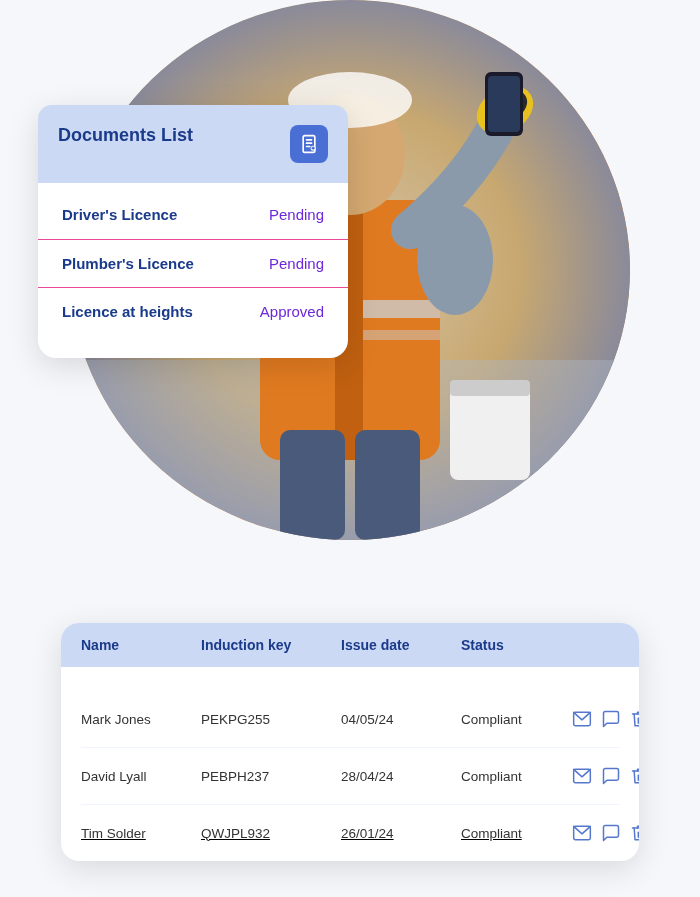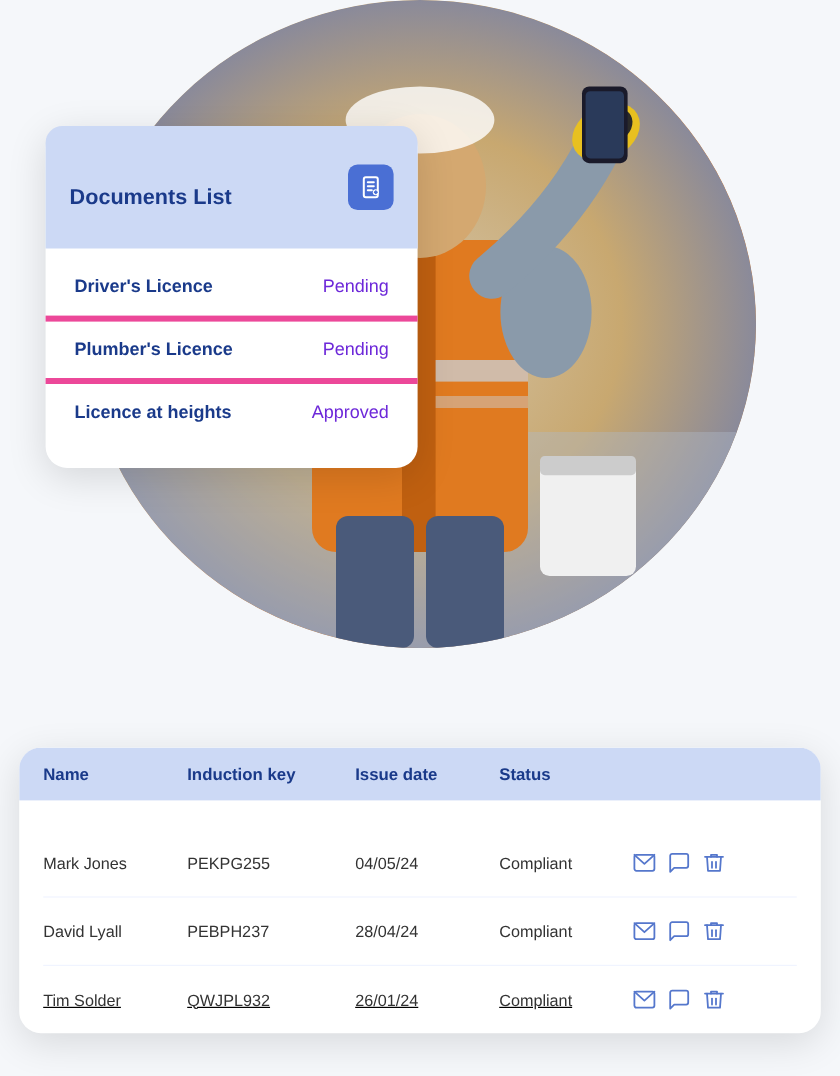--- a/index.html
+++ b/index.html
@@ -47,23 +47,23 @@
       background: #fff;
       border-radius: 18px;
       box-shadow: 0 8px 32px rgba(0,0,0,0.13);
       padding: 0 0 22px 0;
       z-index: 10;
     }
 
     .docs-card-header {
       background: #ccd9f5;
       border-radius: 14px 14px 0 0;
-      padding: 32px 20px;
-      display: flex;
-      align-items: flex-end;
+      padding: 20px 20px;
+      display: flex;
+      align-items: flex-start;
       justify-content: space-between;
       margin-bottom: 0;
     }
 
     .docs-card-title {
       font-size: 18px;
       font-weight: 700;
       color: #1a3a8a;
     }
 
@@ -81,21 +81,21 @@
 
     .docs-list {
       padding: 8px 0 0 0;
     }
 
     .doc-item {
       display: flex;
       align-items: center;
       justify-content: space-between;
       padding: 14px 24px;
-      border-bottom: 5px solid #ec4899;
+      border-bottom: 1px solid #ec4899;
     }
 
     .doc-item:last-child {
       border-bottom: none;
     }
 
     .doc-name {
       font-size: 15px;
       font-weight: 700;
       color: #1a3a8a;
@@ -108,21 +108,21 @@
       color: #6d28d9;
       font-weight: 400;
     }
 
     
     .table-card {
       position: absolute;
       bottom: 36px;
       left: 50%;
       transform: translateX(-50%);
-      width: 668px;
+      width: 578px;
       background: #fff;
       border-radius: 18px;
       box-shadow: 0 8px 32px rgba(0,0,0,0.12);
       overflow: hidden;
       z-index: 10;
     }
 
     .table-header {
       background: #ccd9f5;
       display: grid;

